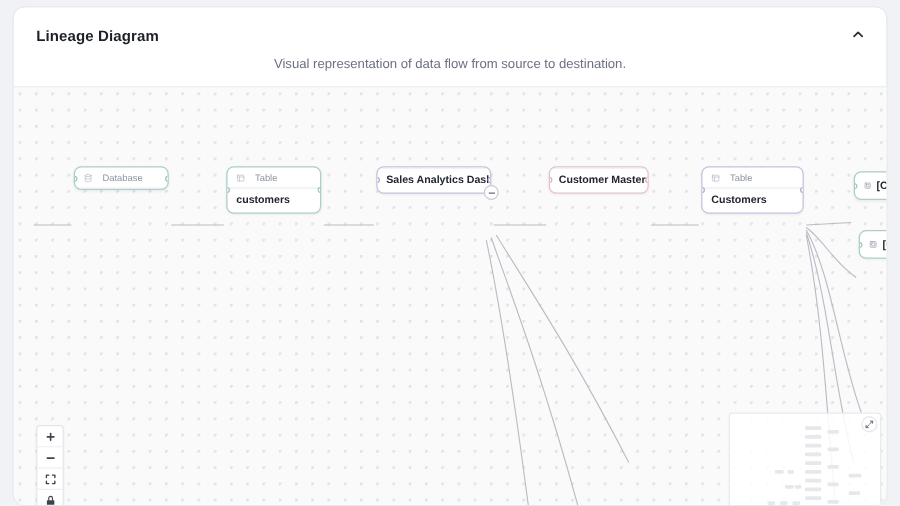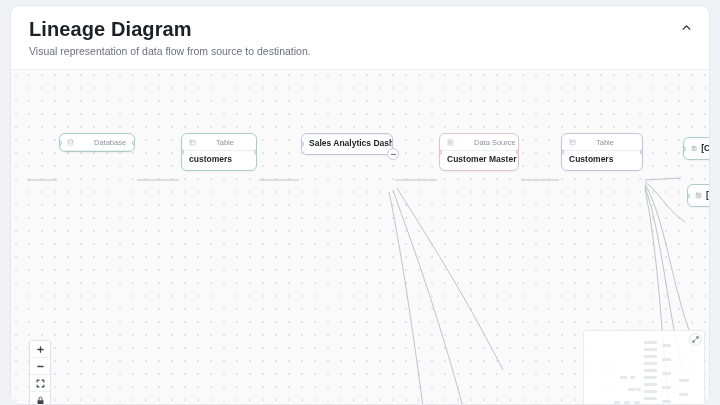--- a/index.html
+++ b/index.html
@@ -24,31 +24,32 @@
     border: 1px solid #e6e7eb;
     border-radius: 10px;
     overflow: hidden;
   }
   .card-header {
     position: relative;
     padding: 13px 18px 10px 18px;
     background: #ffffff;
   }
   .card-title {
-    font-size: 20px;
+    font-size: 12px;
     font-weight: 600;
     color: #1d2127;
     letter-spacing: 0.1px;
     line-height: 20px;
   }
   .card-subtitle {
     margin-top: 5px;
     font-size: 10.5px;
     color: #6b7180;
     line-height: 14px;
+    text-align: center;
   }
   .collapse-btn {
     position: absolute;
     right: 12px; top: 10px;
     width: 22px; height: 22px;
     display: flex; align-items: center; justify-content: center;
     border: none; background: transparent;
     cursor: pointer;
     border-radius: 4px;
   }
@@ -75,21 +76,21 @@
   
   .node {
     position: absolute;
     background: #ffffff;
     border: 1px solid #bcd9d3;
     border-radius: 6px;
     box-shadow: 0 1px 2px rgba(20,25,40,0.05);
     overflow: hidden;
   }
   .node-head {
-    display: flex; align-items: center; gap: 20px;
+    display: flex; align-items: center; gap: 8px;
     padding: 3px 7px 2px 7px;
     font-size: 7.5px;
     color: #8d93a1;
     line-height: 11px;
     white-space: nowrap;
   }
   .node-head .nicon { display: block; flex: 0 0 auto; opacity: .7; }
   .node-body {
     padding: 3px 7px 5px 7px;
     font-size: 8.5px;
@@ -276,29 +277,20 @@
           <div class="node violet" style="left: 290px; top: 63px; width: 92px;">
             <div class="node-sep"></div>
             <div class="node-body">Sales Analytics Dashboard</div>
             <span class="handle left"></span>
             <span class="handle right"></span>
           </div>
           <button class="node-collapse" style="position: absolute; left: 376px; top: 78px; transform: none;">
             <i></i>
           </button>
           <div class="node rose" style="left: 428px; top: 63px; width: 80px;">
-            <div class="node-head">
-              <svg class="nicon" width="7" height="7" viewBox="0 0 24 24" fill="none" stroke="#9aa0ad" stroke-width="2" stroke-linecap="round" stroke-linejoin="round">
-                <rect x="4" y="3" width="16" height="18" rx="1.5"></rect>
-                <line x1="8" y1="8" x2="16" y2="8"></line>
-                <line x1="8" y1="12" x2="16" y2="12"></line>
-                <line x1="8" y1="16" x2="13" y2="16"></line>
-              </svg>
-              <span>Data Source</span>
-            </div>
             <div class="node-sep"></div>
             <div class="node-body">Customer Master Data</div>
             <span class="handle left"></span>
             <span class="handle right"></span>
           </div>
           <div class="node violet" style="left: 550px; top: 63px; width: 82px;">
             <div class="node-head">
               <svg class="nicon" width="7" height="7" viewBox="0 0 24 24" fill="none" stroke="#9aa0ad" stroke-width="2" stroke-linecap="round" stroke-linejoin="round">
                 <rect x="3" y="4" width="18" height="16" rx="1.5"></rect>
                 <line x1="3" y1="9" x2="21" y2="9"></line>

